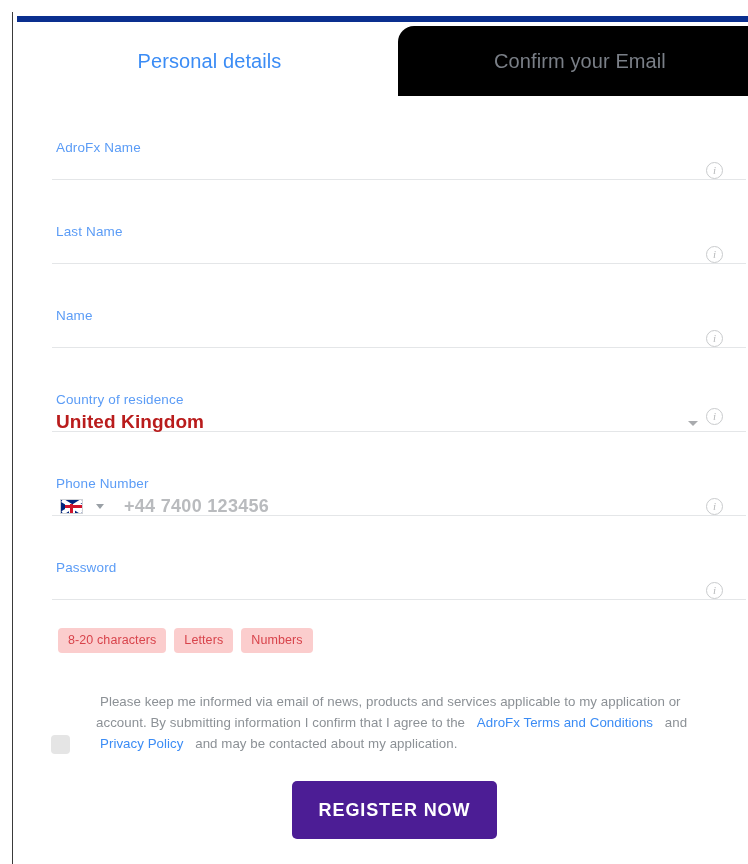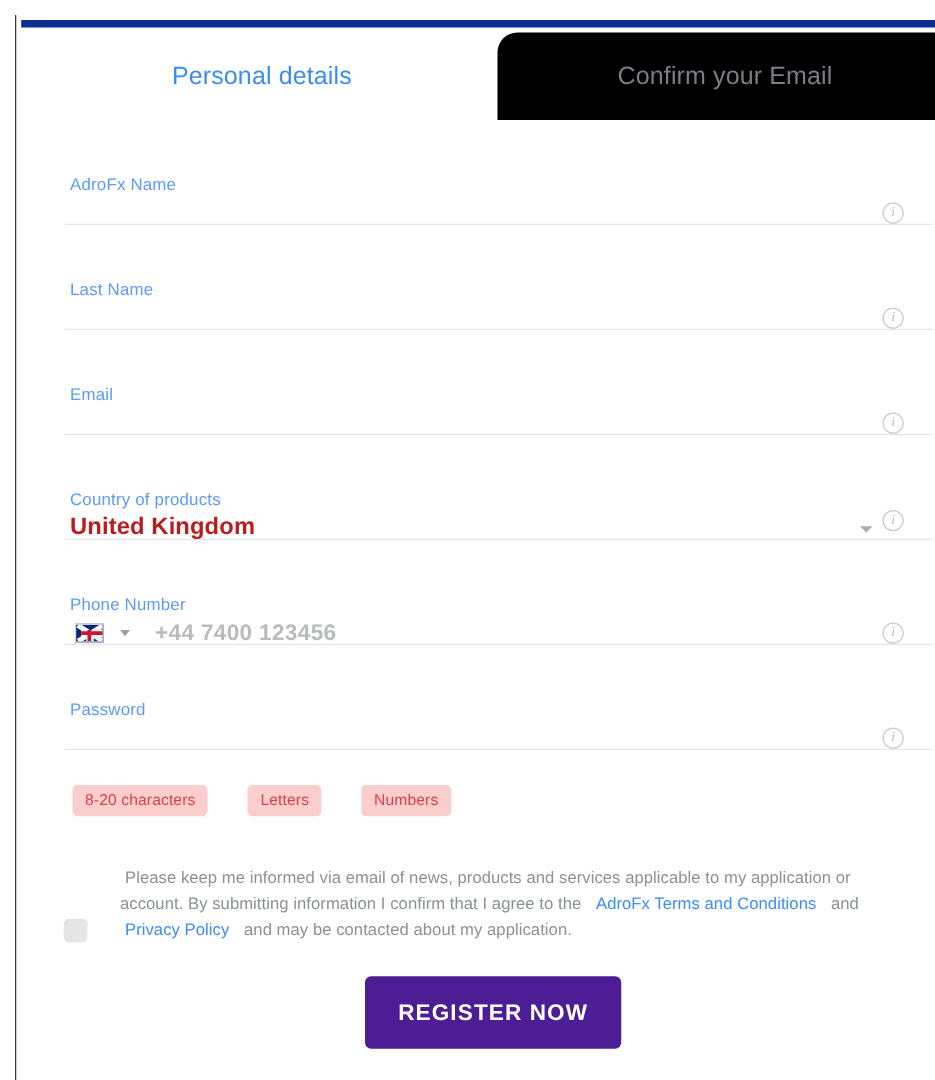--- a/index.html
+++ b/index.html
@@ -198,21 +198,21 @@
     color: #b9bbbe;
     letter-spacing: 0.3px;
   }
 
   
   .badges {
     position: absolute;
     left: 37px;
     top: 608px;
     display: flex;
-    gap: 24px;
+    gap: 0;
   }
   .badge {
     background: #fbcdcd;
     color: #d8434b;
     font-size: 12.5px;
     padding: 5px 10px 6px;
     border-radius: 4px;
     letter-spacing: 0.1px;
   }
 
@@ -287,27 +287,27 @@
       <div class="info-icon">i</div>
     </div>
 
     <div class="field" style="top:84px;">
       <div class="field-label">Last Name</div>
       <div class="field-value"></div>
       <div class="info-icon">i</div>
     </div>
 
     <div class="field" style="top:168px;">
-      <div class="field-label">Email</div>
+      <div class="field-label">Name</div>
       <div class="field-value"></div>
       <div class="info-icon">i</div>
     </div>
 
     <div class="field" style="top:252px;">
-      <div class="field-label">Country of products</div>
+      <div class="field-label">Country of residence</div>
       <div class="field-value">United Kingdom</div>
       <div class="caret"></div>
       <div class="info-icon higher">i</div>
     </div>
 
     <div class="field" style="top:336px;">
       <div class="field-label">Phone Number</div>
       <div class="phone-row">
         <div class="flag">
           <div class="flag-cross-h"></div>

